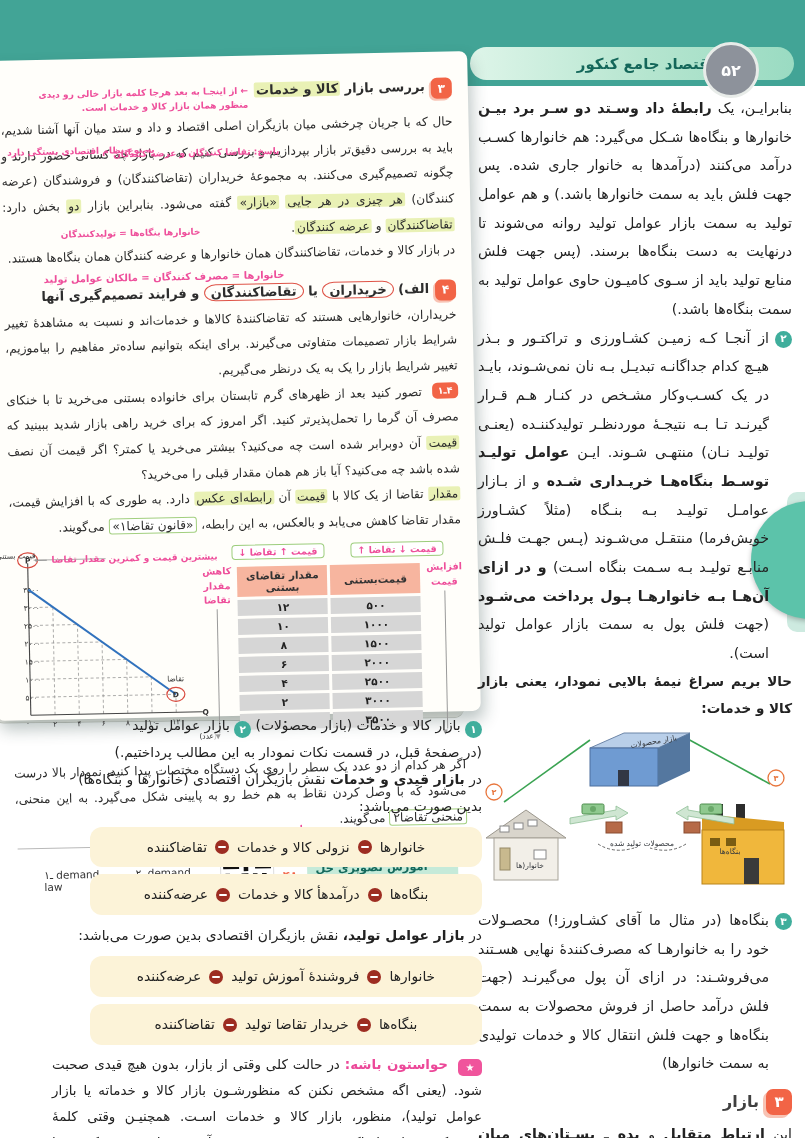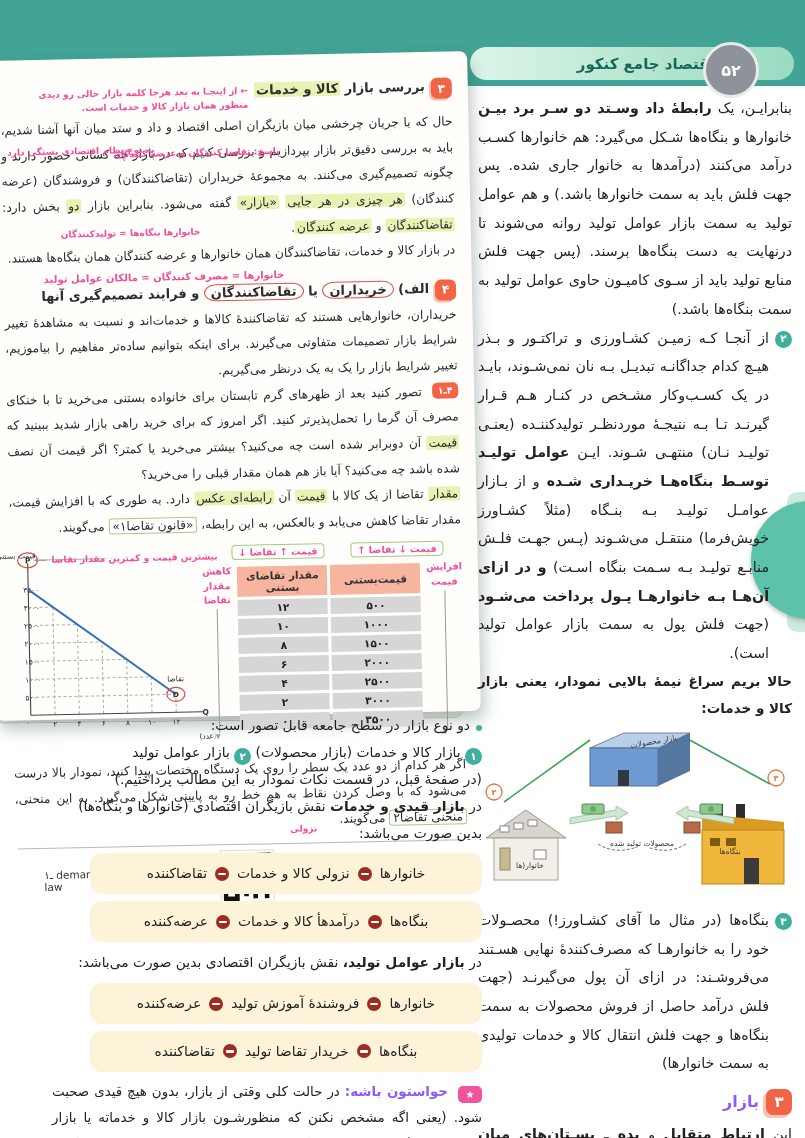--- a/index.html
+++ b/index.html
@@ -76,35 +76,35 @@
   
   .col{position:absolute;left:478px;top:94px;width:314px;direction:rtl;color:#222;font-size:14.2px;
        line-height:2.02;text-align:justify;}
   .titem{display:flex;gap:6px;align-items:flex-start;}
   .tnum{flex:0 0 auto;width:17px;height:17px;border-radius:50%;background:#3fae9c;color:#fff;font-size:10.5px;
         font-weight:700;display:inline-flex;align-items:center;justify-content:center;margin-top:7px;}
   .lead-bold{font-weight:700;font-size:13.5px;}
   .secbazar{display:flex;align-items:center;gap:7px;margin:8px 0 2px;}
   .secbazar .bigicon{width:26px;height:26px;border-radius:7px;background:#f26446;color:#fff;font-weight:700;font-size:15px;
         display:flex;align-items:center;justify-content:center;box-shadow:-3px 3px 0 #f8c3b4;}
-  .secbazar .t{color:#8b5cf6;font-weight:700;font-size:16px;}
+  .secbazar .t{color:#404040;font-weight:700;font-size:16px;}
   .bullet{position:relative;padding-right:12px;}
   .bullet::before{content:"";position:absolute;right:0;top:13px;width:6px;height:6px;border-radius:50%;background:#45b3a0;}
   .illus{margin:4px 0 2px;}
   
   .bottom{position:absolute;left:52px;top:712px;width:430px;direction:rtl;color:#222;font-size:13.8px;line-height:1.95;}
   .numline .tnum{margin-top:0;vertical-align:-3px;}
   .ybox{background:#fcf3d8;border-radius:12px;padding:7px 18px;margin:7px 0 7px 38px;font-size:13.8px;
         display:flex;align-items:center;justify-content:center;gap:8px;}
   .eq{display:inline-block;width:14px;height:14px;border-radius:50%;background:#9d2d22;position:relative;flex:0 0 auto;}
   .eq::after{content:"";position:absolute;left:3px;top:6px;width:8px;height:2.4px;background:#fff;border-radius:1px;}
   .note{margin-top:6px;text-align:justify;font-size:13.4px;}
   .star-badge{display:inline-flex;align-items:center;justify-content:center;width:24px;height:17px;border-radius:5px;
         background:#f0549c;color:#fff;font-size:10px;margin-left:5px;vertical-align:-2px;}
-  .note-label{color:#8b5cf6;font-weight:700;margin-top:12px;}
+  .note-label{color:#ec4899;font-weight:700;margin-top:12px;}
   svg .handw{font-size:7.5px;fill:#34383d;font-family:"DejaVu Sans",sans-serif;}
   svg .onum{font-size:8px;fill:#e8763d;font-weight:700;font-family:"DejaVu Sans",sans-serif;}
 </style>
 </head>
 <body>
 
 <div class="stage">
 
   <div class="top-band"></div>
   <div class="ribbon">
@@ -388,21 +388,20 @@
 
     <div><span class="">این </span><span class="s-b">ارتباط متقابل</span><span class=""> و </span><span class="s-b">بده ـ بسـتان‌های میان خانوارها و بنگاه‌ها،</span></div>
 
     
     
     
   </div>
 
   <div class="bottom">
 
-    <div class="bullet">دو نوع بازار در سطح جامعه قابل تصور است:</div>
 
     <div class="numline">
       <span class="tnum">۱</span>
       <span>بازار کالا و خدمات (بازار محصولات)</span>
       <span class="tnum">۲</span>
       <span>بازار عوامل تولید</span>
     </div>
 
     <div>(در صفحهٔ قبل، در قسمت نکات نمودار به این مطالب پرداختیم.)</div>
 

